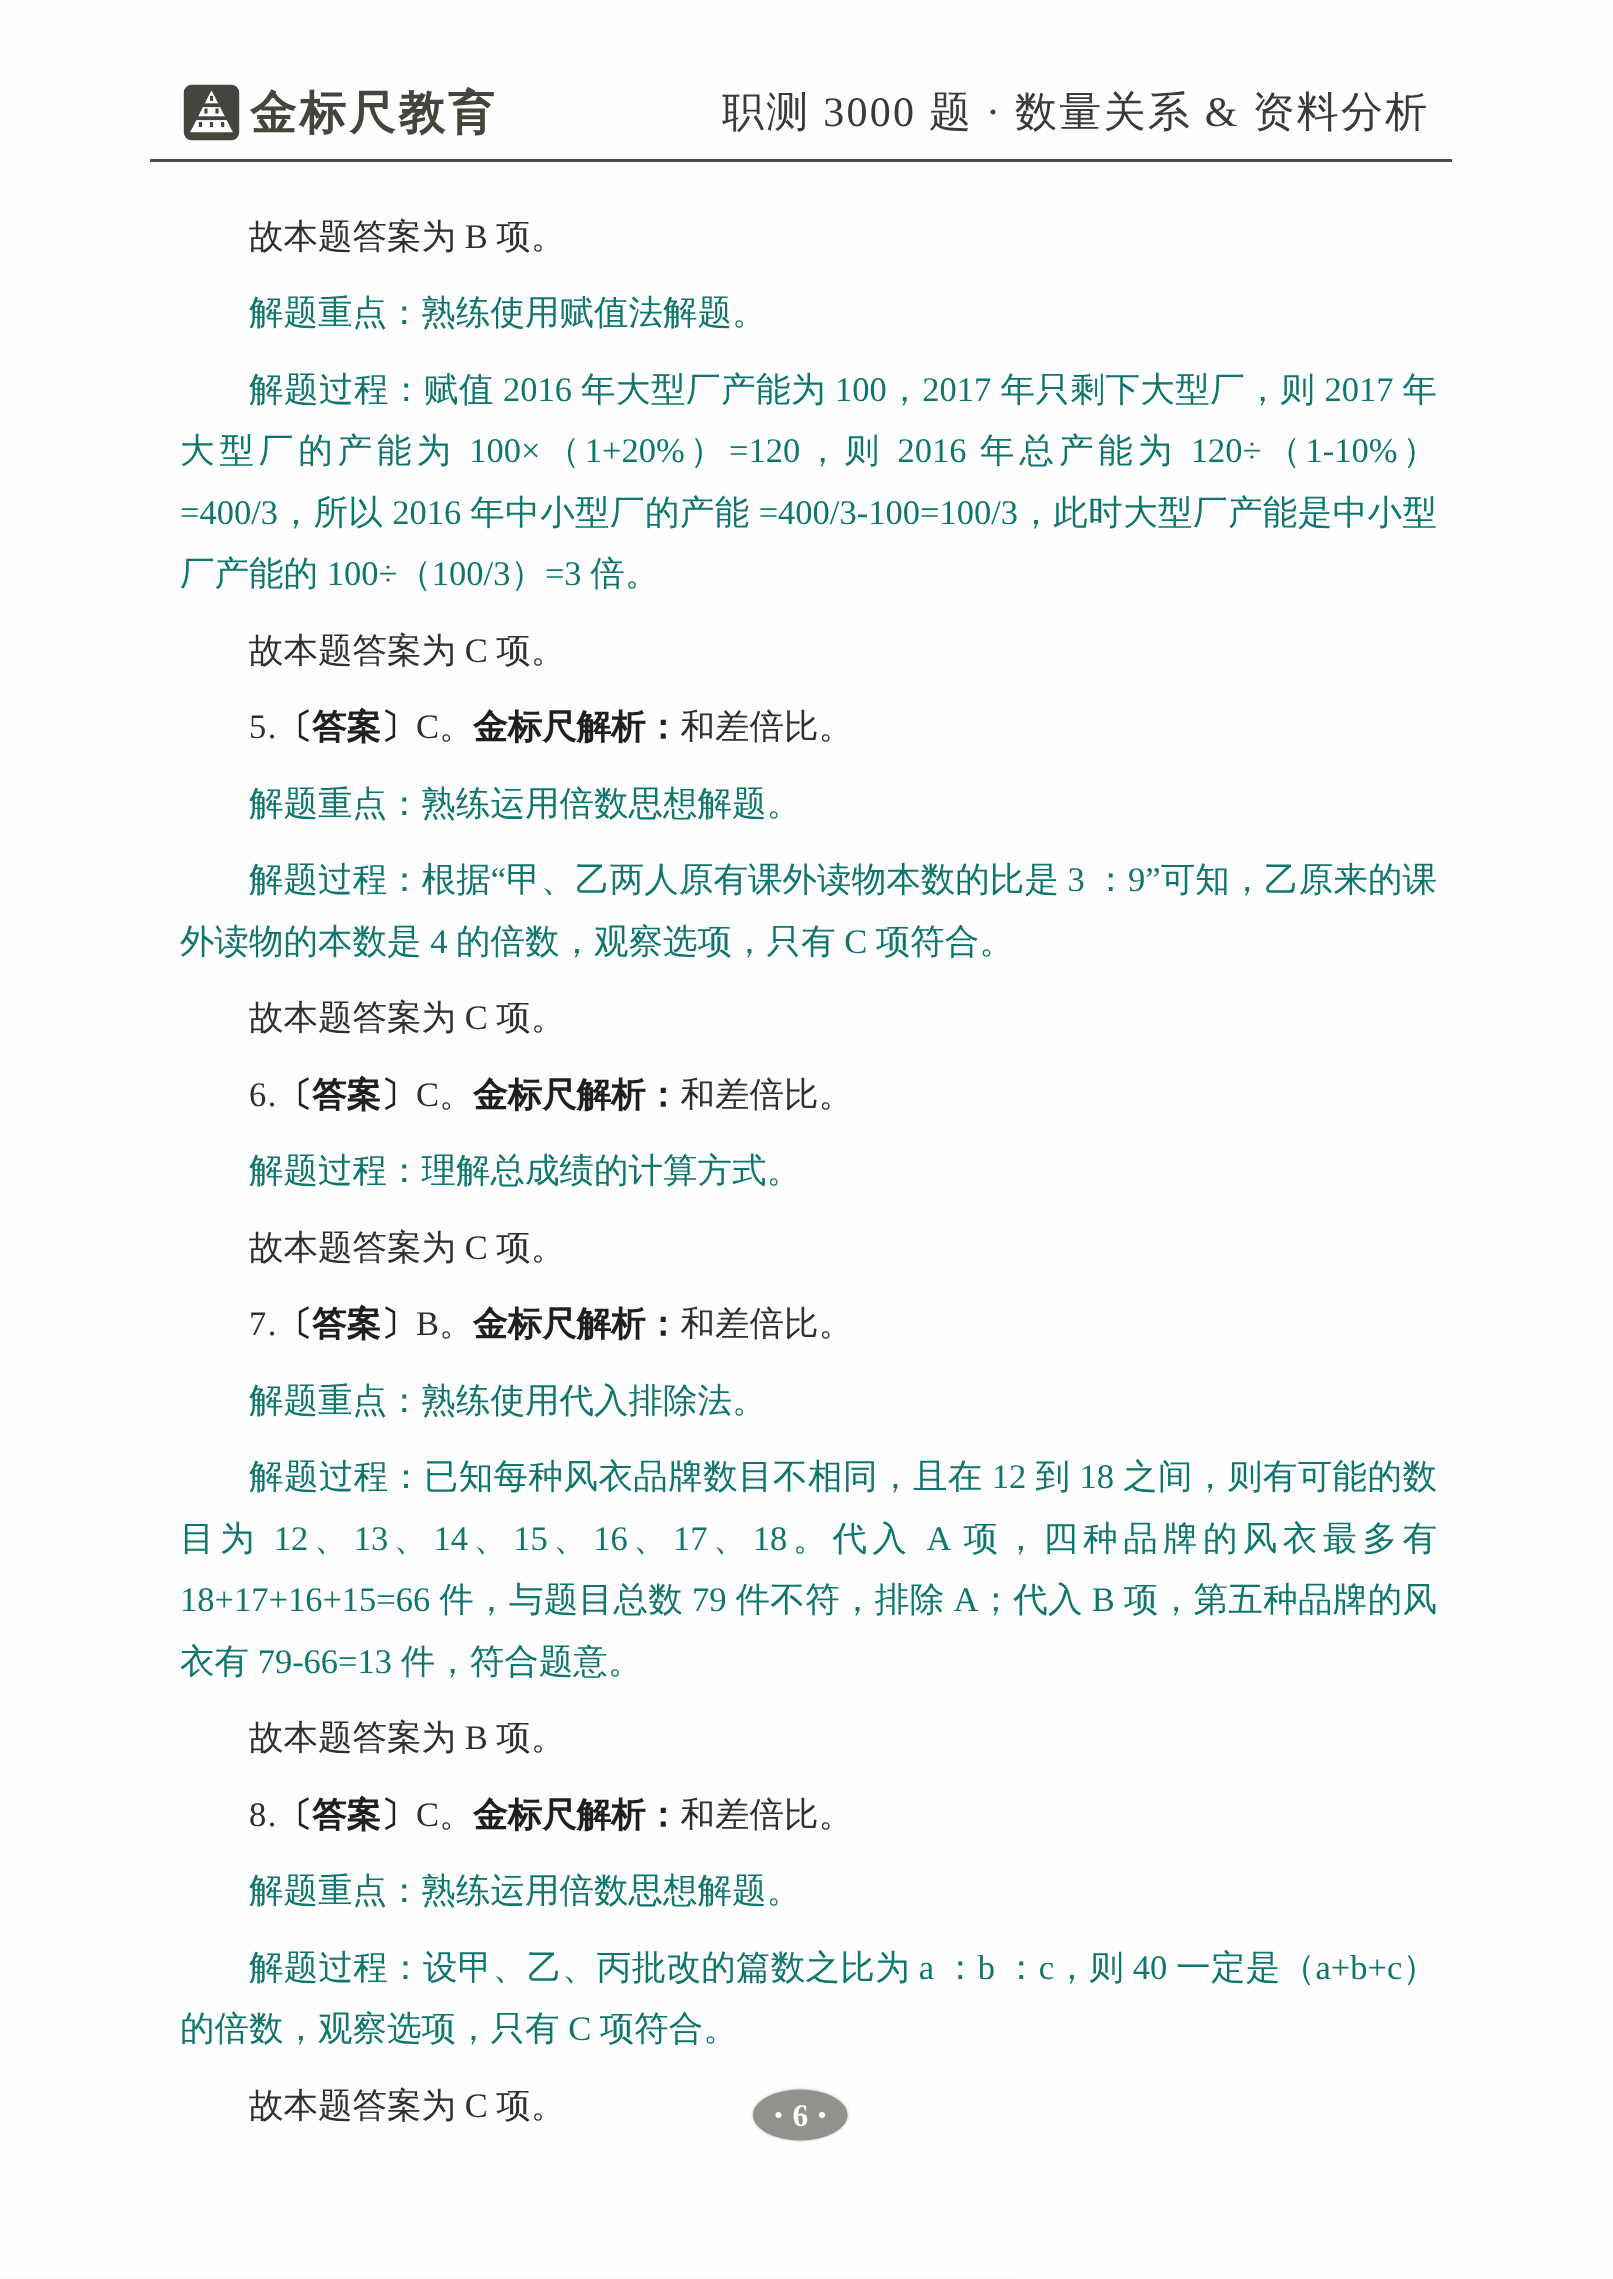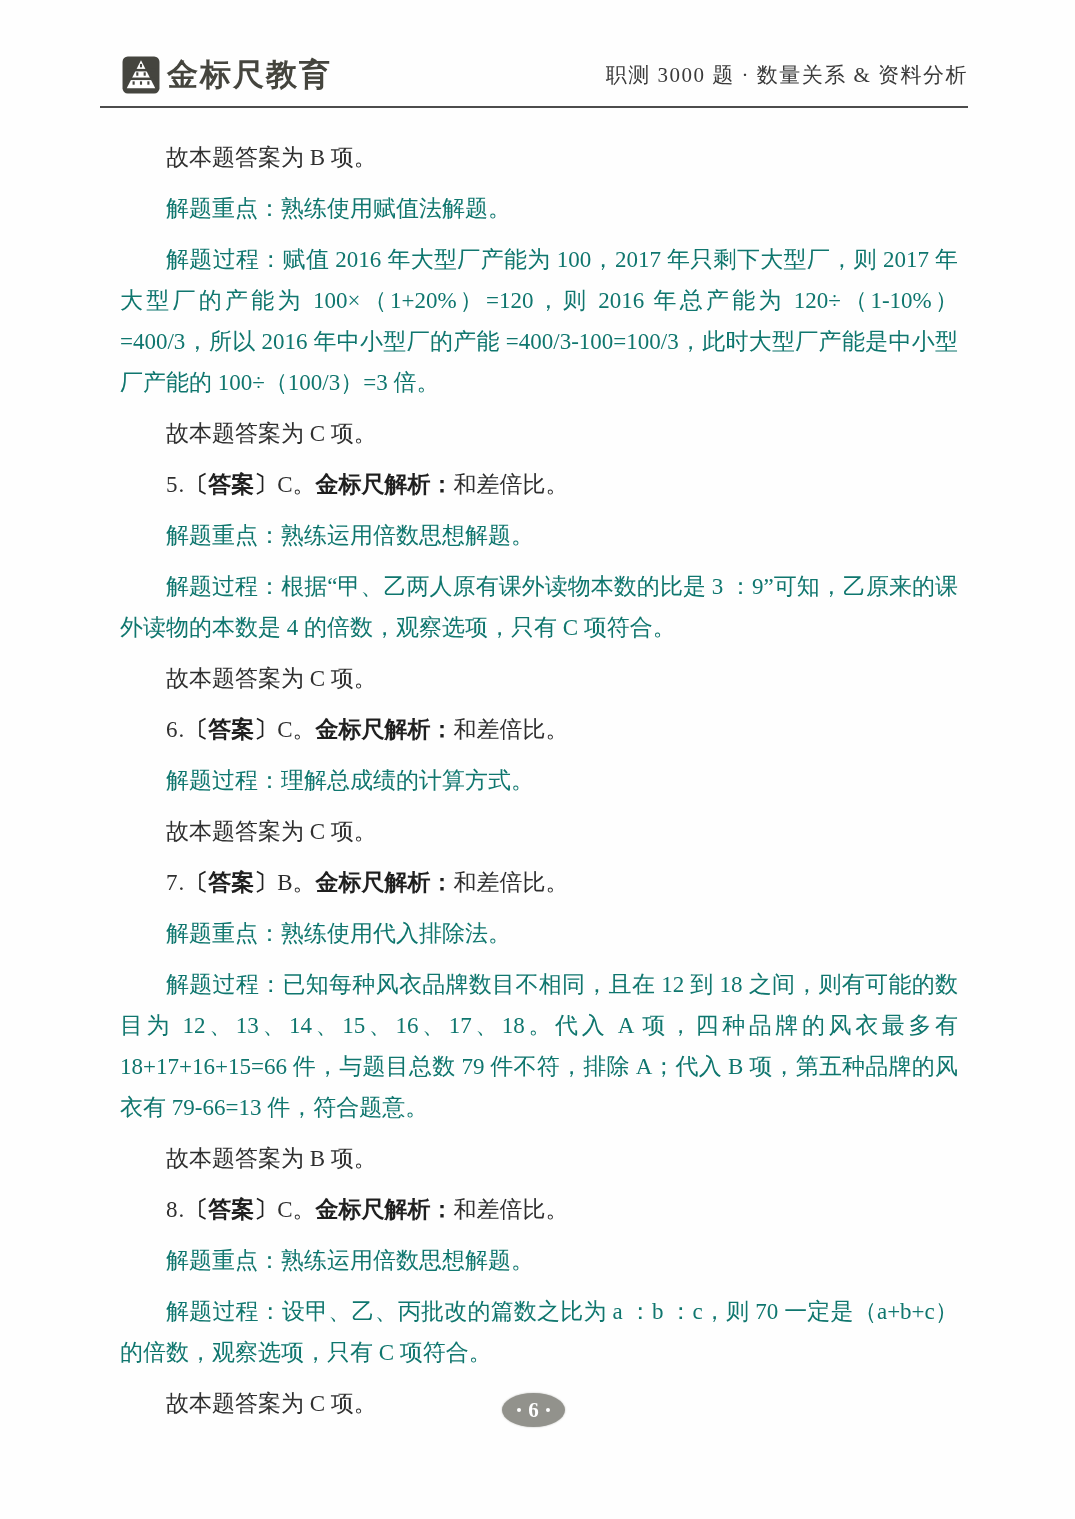--- a/index.html
+++ b/index.html
@@ -7,31 +7,31 @@
     position:relative;
     width:1075px;height:1519px;
     background:#fefefe;
     margin:0 auto;
     overflow:hidden;
     font-family:"Liberation Serif",serif;
     color:#2e2e2e;
   }
   
   .hdr{
-    position:absolute;top:50px;left:110px;right:107px;height:50px;
+    position:absolute;top:50px;left:110px;right:122px;height:50px;
     display:flex;justify-content:space-between;align-items:center;padding-left:12px;
   }
   .brand{display:flex;align-items:center;gap:7px;}
   .brand .logo-box{display:inline-flex;}
   .brand .logo-text{
     font-family:"Liberation Sans",sans-serif;
     font-weight:700;font-size:31px;letter-spacing:2px;color:#45453e;
   }
   .book-title{
-    font-size:21px;color:#3a3a3a;letter-spacing:1.5px;
+    font-size:28px;color:#3a3a3a;letter-spacing:1.5px;
     font-family:"Liberation Serif",serif;
   }
   .hdr-rule{
     position:absolute;top:106px;left:100px;width:868px;height:0;
     border-top:2px solid #4c4c4c;
   }
   
   .content{
     position:absolute;top:127px;left:110px;width:858px;
     font-size:23px;text-align:justify;
@@ -111,21 +111,21 @@
     <section>
       <p class="para head"><span class="num">7.</span><span class="b">〔答案〕</span><span>B。</span><span class="b">金标尺解析：</span><span>和差倍比。</span></p>
       <p class="para kai">解题重点：熟练使用代入排除法。</p>
       <p class="para kai">解题过程：已知每种风衣品牌数目不相同，且在 12 到 18 之间，则有可能的数目为 12、13、14、15、16、17、18。代入 A 项，四种品牌的风衣最多有 18+17+16+15=66 件，与题目总数 79 件不符，排除 A；代入 B 项，第五种品牌的风衣有 79-66=13 件，符合题意。</p>
       <p class="para">故本题答案为 B 项。</p>
     </section>
 
     <section>
       <p class="para head"><span class="num">8.</span><span class="b">〔答案〕</span><span>C。</span><span class="b">金标尺解析：</span><span>和差倍比。</span></p>
       <p class="para kai">解题重点：熟练运用倍数思想解题。</p>
-      <p class="para kai">解题过程：设甲、乙、丙批改的篇数之比为 a ：b ：c，则 70 一定是（a+b+c）的倍数，观察选项，只有 C 项符合。</p>
+      <p class="para kai">解题过程：设甲、乙、丙批改的篇数之比为 a ：b ：c，则 40 一定是（a+b+c）的倍数，观察选项，只有 C 项符合。</p>
       <p class="para">故本题答案为 C 项。</p>
     </section>
 
   </main>
 
   <footer>
     <div class="page-badge">
       <span class="bdot"></span>
       <span class="bnum">6</span>
       <span class="bdot"></span>

